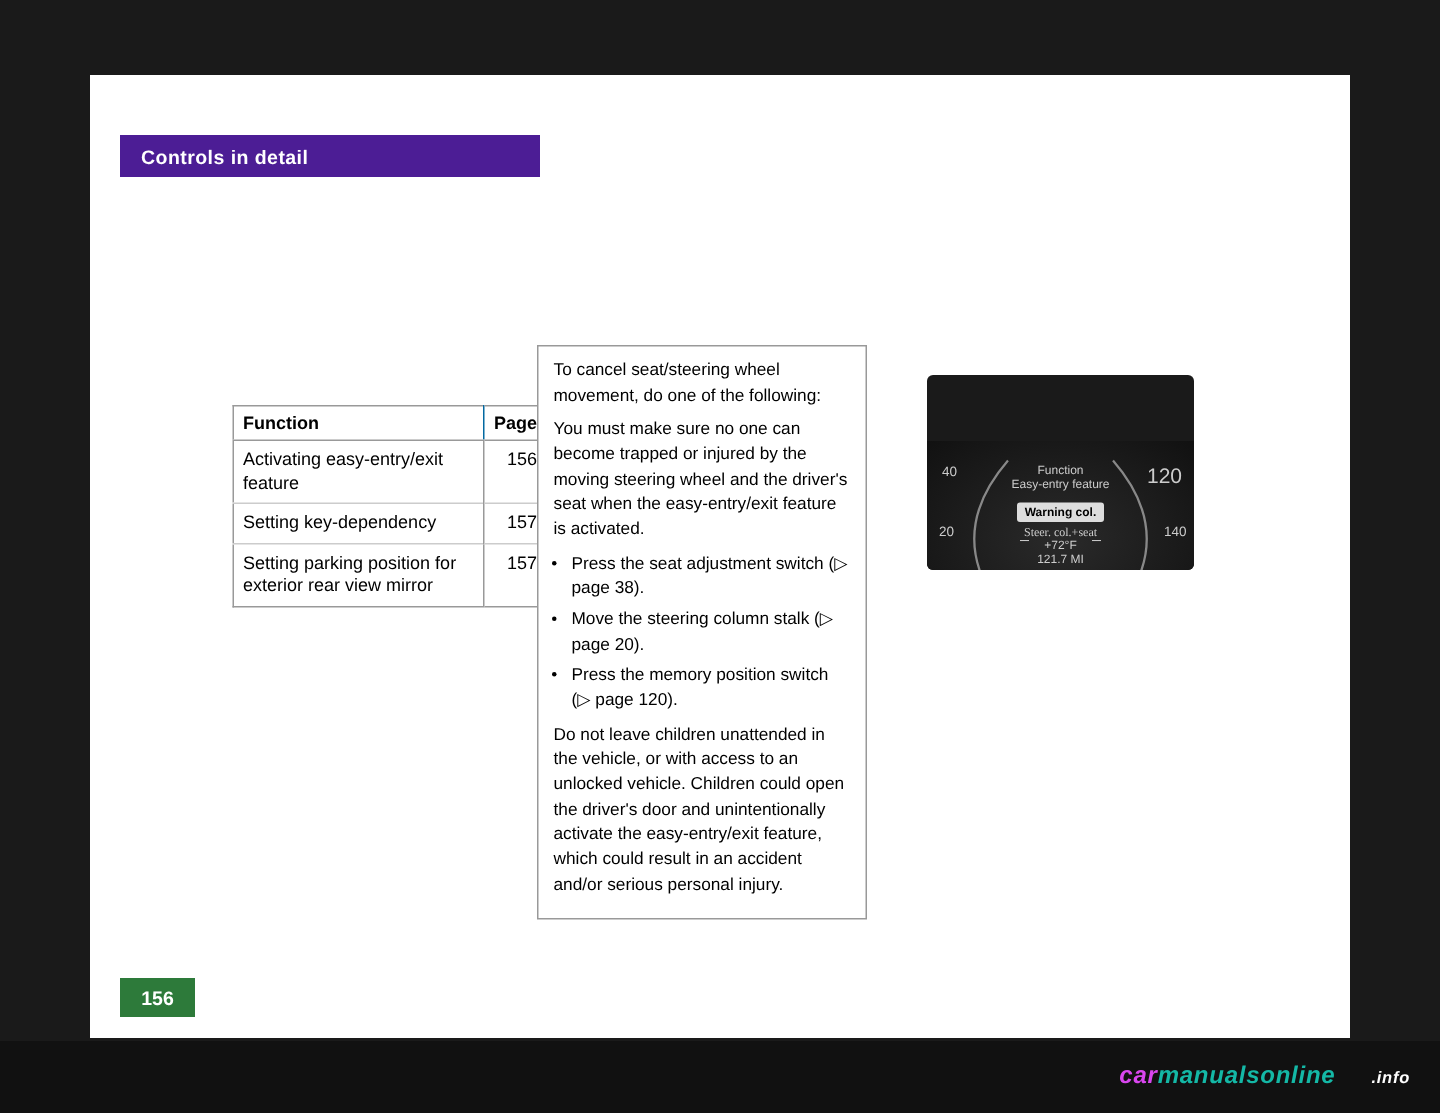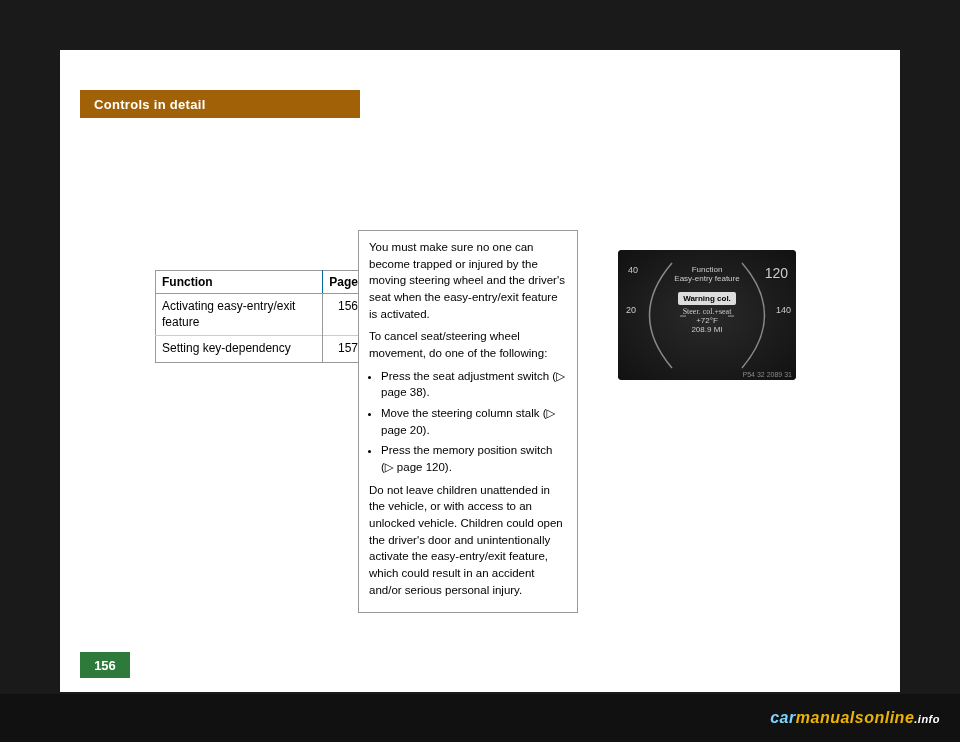--- a/index.html
+++ b/index.html
@@ -21,21 +21,21 @@
       background: #ffffff;
     }
 
     
     .header-banner {
       position: absolute;
       top: 90px;
       left: 80px;
       width: 280px;
       height: 28px;
-      background: #a16207;
+      background: #4c1d95;
       display: flex;
       align-items: center;
       padding-left: 14px;
     }
 
     .header-banner-text {
       color: #ffffff;
       font-size: 13px;
       font-weight: bold;
       letter-spacing: 0.3px;
@@ -155,20 +155,21 @@
 
     .dashboard-inner {
       width: 100%;
       height: 100%;
       position: relative;
       background: radial-gradient(ellipse at center, #2a2a2a 0%, #111 100%);
       display: flex;
       flex-direction: column;
       align-items: center;
       justify-content: center;
+      margin-top: 44px;
     }
 
     .speedo-label-40 {
       position: absolute;
       left: 10px;
       top: 15px;
       color: #ccc;
       font-size: 9px;
     }
 
@@ -308,26 +309,27 @@
 
     .site-logo {
       color: #ffffff;
       font-size: 16px;
       font-weight: bold;
       font-style: italic;
       letter-spacing: 0.5px;
     }
 
     .site-logo-main {
-      color: #7dd3fc;
+      color: #d946ef;
     }
 
     .site-logo-sub {
       color: #fff;
       font-size: 11px;
+      margin-left: 24px;
     }
   </style>
 </head>
 <body>
 
 <div class="page-bg"></div>
 
 <div class="header-banner">
   <span class="header-banner-text">Controls in detail</span>
 </div>
@@ -342,28 +344,32 @@
     </thead>
     <tbody>
       <tr>
         <td>Activating easy-entry/exit feature</td>
         <td class="page-num">156</td>
       </tr>
       <tr>
         <td>Setting key-dependency</td>
         <td class="page-num">157</td>
       </tr>
+      <tr>
+        <td>Setting parking position for exte­rior rear view mirror</td>
+        <td class="page-num">157</td>
+      </tr>
     </tbody>
   </table>
 </div>
 
 <div class="warning-box">
   <div class="warning-body">
+    <p>To cancel seat/steering wheel movement, do one of the following:</p>
     <p>You must make sure no one can become trapped or injured by the moving steering wheel and the driver's seat when the easy-entry/exit feature is activated.</p>
-    <p>To cancel seat/steering wheel movement, do one of the following:</p>
     <ul>
       <li>Press the seat adjustment switch (▷ page 38).</li>
       <li>Move the steering column stalk (▷ page 20).</li>
       <li>Press the memory position switch (▷ page 120).</li>
     </ul>
     <p>Do not leave children unattended in the vehicle, or with access to an unlocked vehicle. Children could open the driver's door and unintentionally activate the easy-entry/exit feature, which could result in an accident and/or serious personal injury.</p>
   </div>
 </div>
 
 <div class="dashboard-img">
@@ -383,30 +389,30 @@
     </svg>
 
     <span class="minus-btn">⎯</span>
 
     <div class="center-display">
       <span class="center-function-label">Function</span>
       <span class="center-feature-label">Easy-entry feature</span>
       <span class="steering-col-box">Warning col.</span>
       <span class="center-steer-seat">Steer. col.+seat</span>
       <span class="center-temp">+72°F</span>
-      <span class="center-miles">208.9 MI</span>
+      <span class="center-miles">121.7 MI</span>
     </div>
 
     <span class="plus-btn">⎯</span>
 
     <span class="img-caption">P54 32 2089 31</span>
   </div>
 </div>
 
 <div class="page-number-box">
   <span class="page-number">156</span>
 </div>
 
 <div class="bottom-bar">
   <span class="site-logo">
-    <span class="site-logo-main">car</span><span style="color:#eab308;font-size:16px;font-weight:bold;font-style:italic;">manualsonline</span><span class="site-logo-sub">.info</span>
+    <span class="site-logo-main">car</span><span style="color:#14b8a6;font-size:16px;font-weight:bold;font-style:italic;">manualsonline</span><span class="site-logo-sub">.info</span>
   </span>
 </div>
 
 </body></html>

